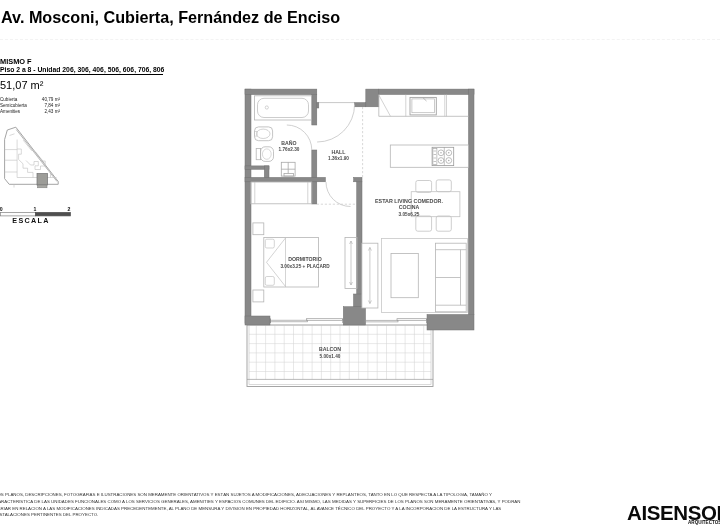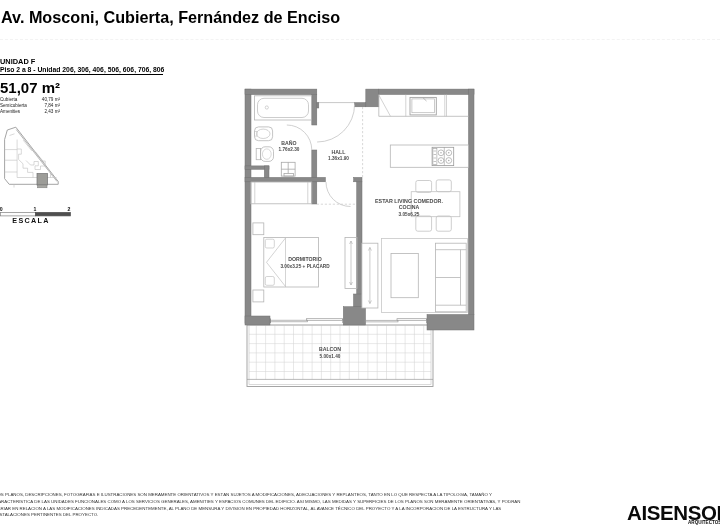--- a/index.html
+++ b/index.html
@@ -3,27 +3,27 @@
 <style>
 html,body{margin:0;padding:0;width:720px;height:532px;background:#fff;overflow:hidden}
 body{font-family:"Liberation Sans",sans-serif;position:relative}
 .abs{position:absolute;white-space:nowrap}
 </style></head><body>
 
 <div class="abs" style="left:1px;top:8px;font-size:16.2px;font-weight:bold;color:#000">Av. Mosconi, Cubierta, Fernández de Enciso</div>
 
 <div class="abs" style="left:0;top:39px;width:720px;border-top:1px dashed #f3f3f3"></div>
 
-<div class="abs" style="left:0px;top:57px;font-size:7.4px;font-weight:bold;color:#000">UNIDAD F</div>
+<div class="abs" style="left:0px;top:57px;font-size:7.4px;font-weight:bold;color:#000">MISMO F</div>
 
 <div class="abs" style="left:0px;top:65.5px;font-size:6.8px;font-weight:bold;color:#000">Piso 2 a 8 - Unidad 206, 306, 406, 506, 606, 706, 806</div>
 
 <div class="abs" style="left:0;top:73.5px;width:163px;border-top:1.2px solid #000"></div>
 
-<div class="abs" style="left:0px;top:79px;font-size:15px;font-weight:bold;color:#000">51,07 m²</div>
+<div class="abs" style="left:0px;top:79px;font-size:11px;font-weight:normal;color:#000">51,07 m²</div>
 
 <div class="abs" style="left:0px;top:96.7px;font-size:4.6px;color:#222;width:60px"><span>Cubierta</span><span style="float:right">40,79 m²</span></div>
 <div class="abs" style="left:0px;top:102.6px;font-size:4.6px;color:#222;width:60px"><span>Semicubierta</span><span style="float:right">7,84 m²</span></div>
 <div class="abs" style="left:0px;top:108.5px;font-size:4.6px;color:#222;width:60px"><span>Amenities</span><span style="float:right">2,43 m²</span></div>
 
 <div class="abs" style="left:-5px;top:492.3px;font-size:4.4px;color:#333">LOS PLANOS, DESCRIPCIONES, FOTOGRAFIAS E ILUSTRACIONES SON MERAMENTE ORIENTATIVOS Y ESTÁN SUJETOS A MODIFICACIONES, ADECUACIONES Y REPLANTEOS, TANTO EN LO QUE RESPECTA A LA TIPOLOGIA, TAMAÑO Y</div>
 
 <div class="abs" style="left:-5px;top:499px;font-size:4.4px;color:#333">CARACTERISTICA DE LAS UNIDADES FUNCIONALES COMO A LOS SERVICIOS GENERALES, AMENITIES Y ESPACIOS COMUNES DEL EDIFICIO. ASI MISMO, LAS MEDIDAS Y SUPERFICIES DE LOS PLANOS SON MERAMENTE ORIENTATIVAS, Y PODRÁN</div>
 
 <div class="abs" style="left:-5px;top:505.7px;font-size:4.4px;color:#333">VARIAR EN RELACION A LAS MODIFICACIONES INDICADAS PRECEDENTEMENTE, AL PLANO DE MENSURA Y DIVISION EN PROPIEDAD HORIZONTAL, AL AVANCE TÉCNICO DEL PROYECTO Y A LA INCORPORACION DE LA ESTRUCTURA Y LAS</div>

